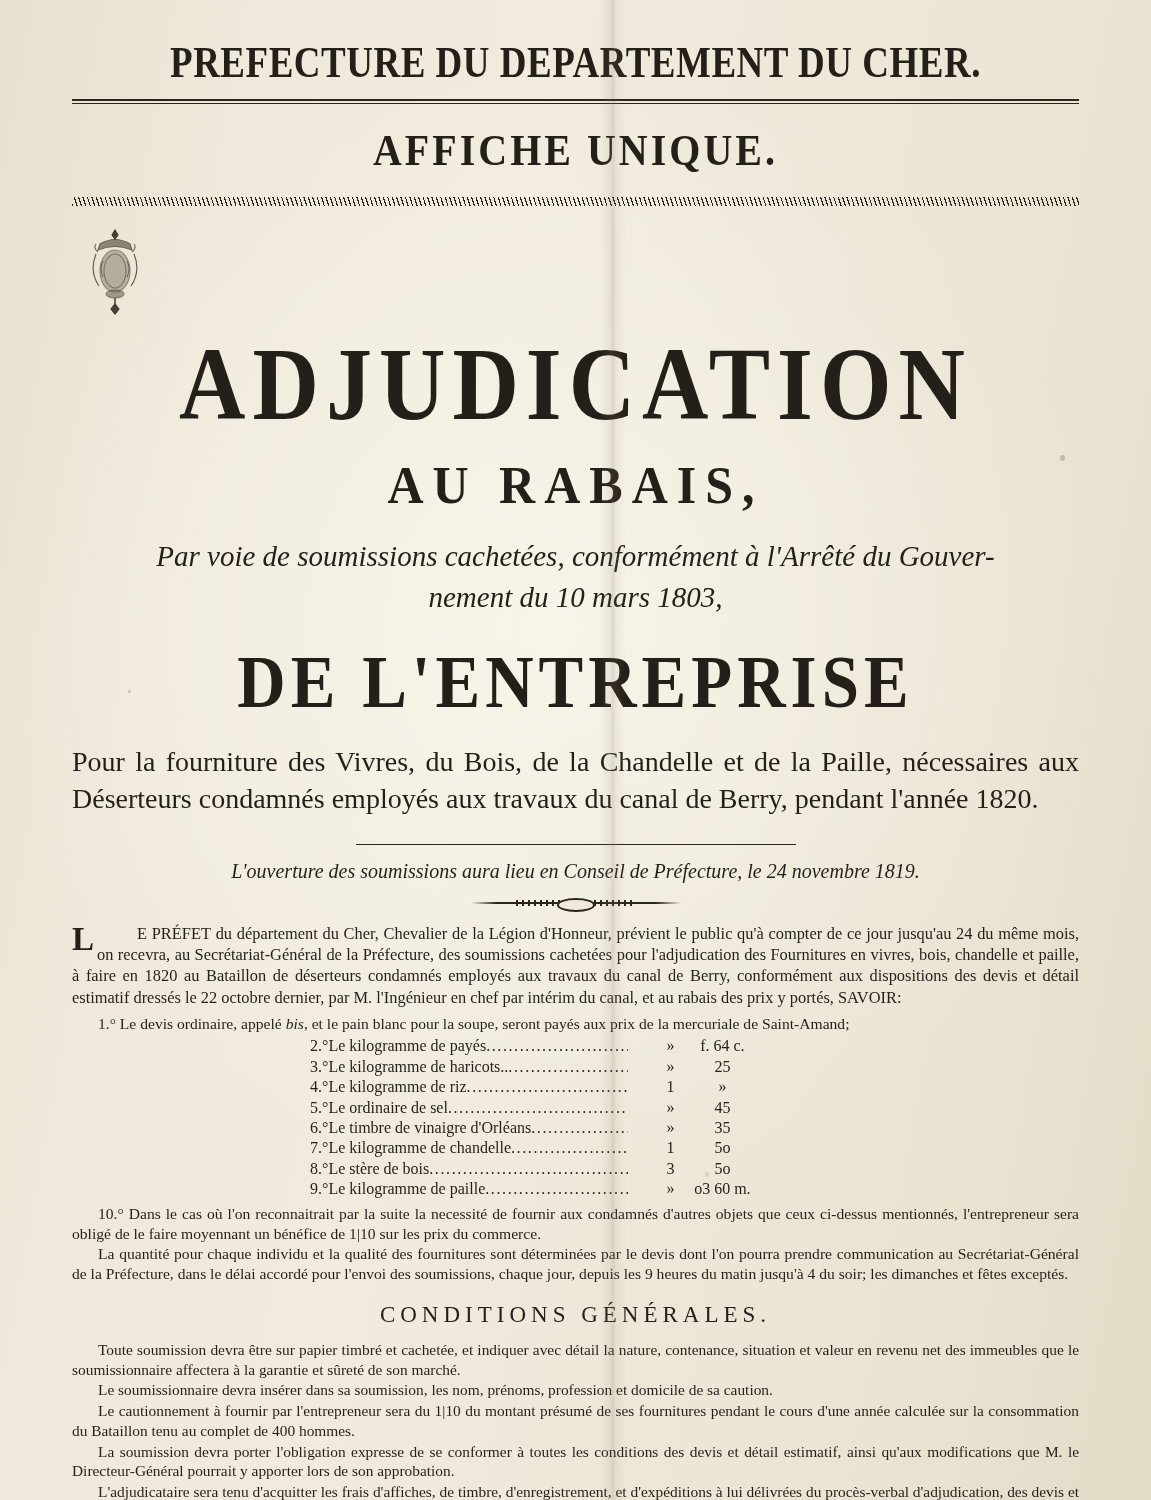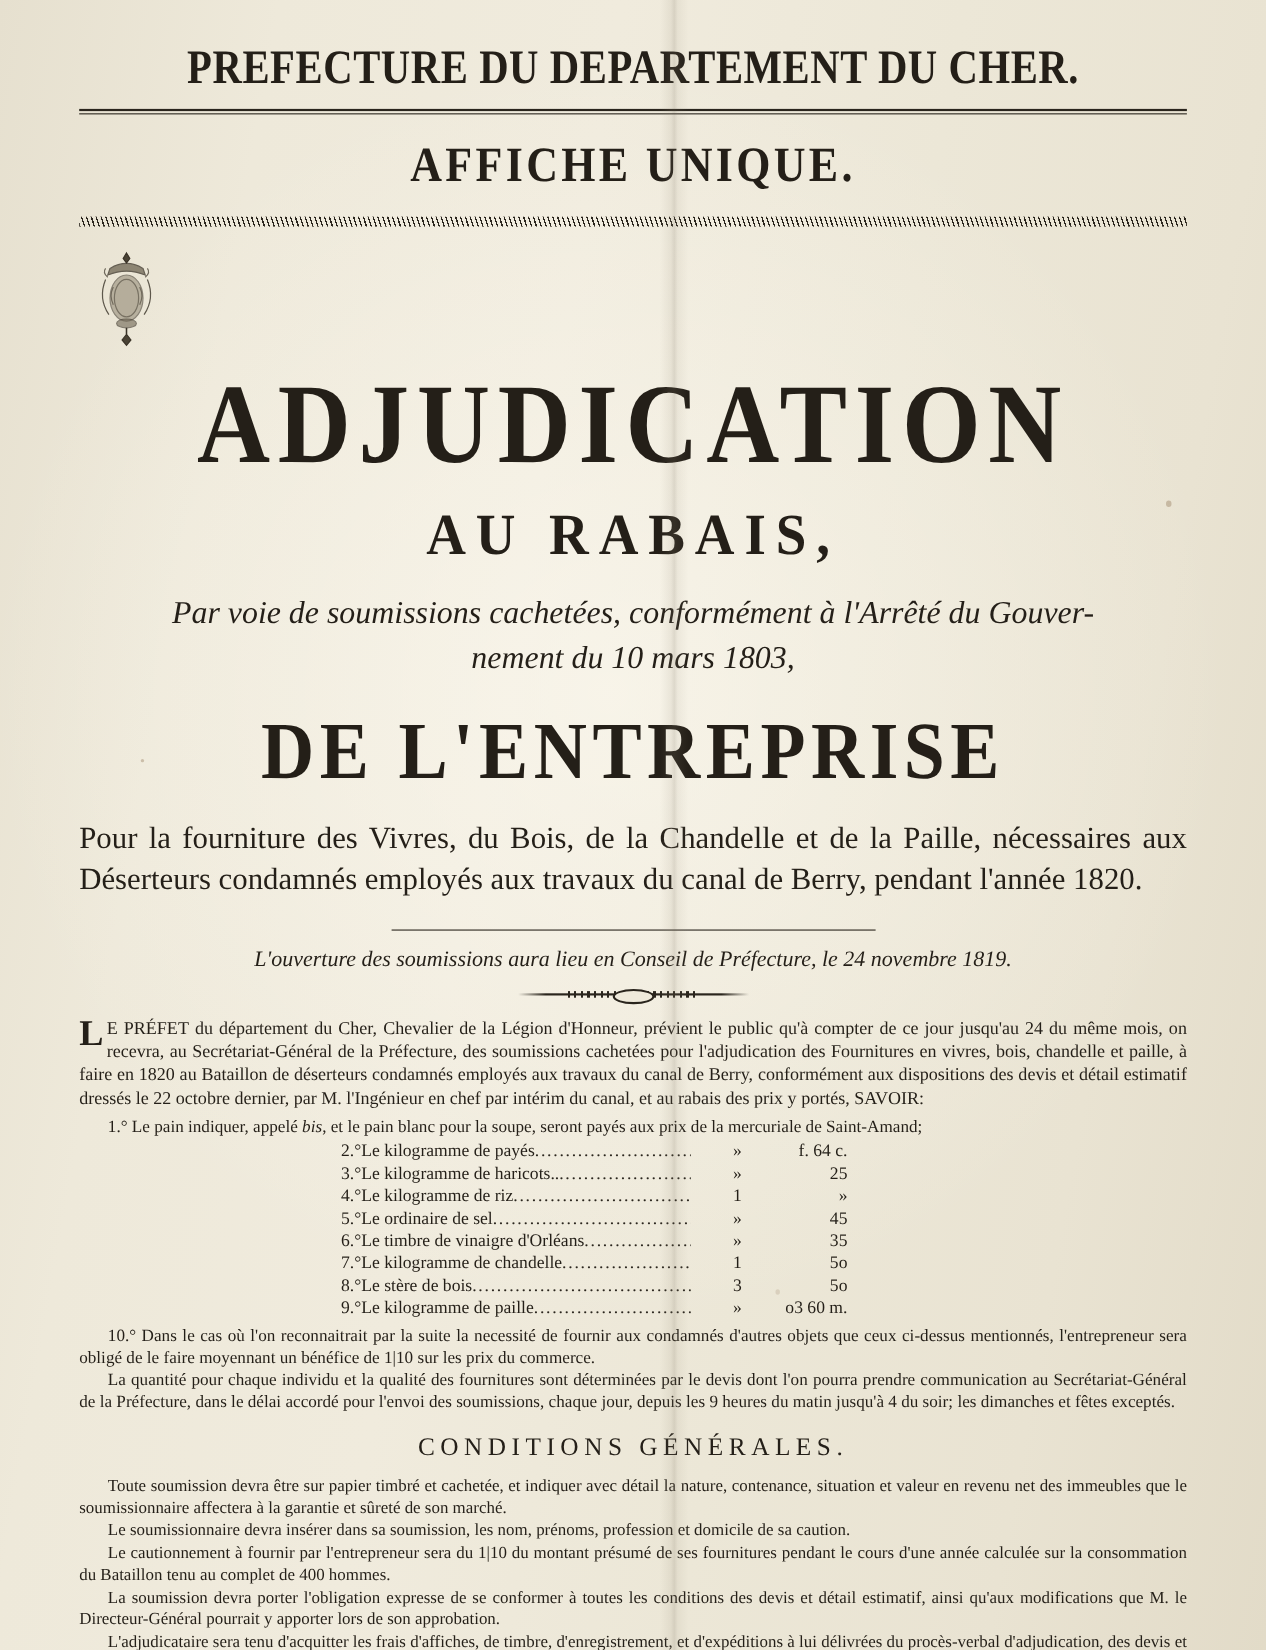--- a/index.html
+++ b/index.html
@@ -208,21 +208,21 @@
   }
   .body-text p { margin: 0; }
   .dropcap {
     float: left;
     font-size: 33px;
     line-height: 0.80;
     font-weight: 700;
     padding: 2px 3px 0 0;
     margin-top: 1px;
   }
-  .sc { font-variant: small-caps; }
+  .sc { font-variant: small-caps; margin-left: 40px; }
 
   
   .price-lead {
     font-size: 15.6px;
     line-height: 1.3;
     margin-top: 6px;
     text-indent: 26px;
   }
   .price-table {
     margin: 2px 0 0 0;
@@ -238,21 +238,21 @@
   .pt-num { text-align: right; padding-right: 6px; }
   .pt-label { position: relative; }
   .pt-dots {
     display: inline-block;
     overflow: hidden;
     vertical-align: bottom;
     letter-spacing: 1.6px;
     color: #2a251d;
   }
   .pt-fr { text-align: right; width: 46px; padding-left: 8px; }
-  .pt-c  { text-align: right; width: 96px; padding-left: 22px; }
+  .pt-c  { text-align: center; width: 96px; padding-left: 22px; }
 
   .para-small {
     font-size: 15.6px;
     line-height: 1.28;
     text-align: justify;
     margin-top: 5px;
   }
   .para-small p { margin: 0; text-indent: 26px; }
 
   
@@ -319,21 +319,21 @@
     <div class="bar"></div>
     <div class="beads"></div>
     <div class="lens"></div>
   </div>
 
   <div class="body-text">
     <p><span class="dropcap">L</span><span class="sc">E PRÉFET</span><span> du département du Cher, Chevalier de la Légion d'Honneur, prévient le public qu'à compter de ce jour jusqu'au 24 du même mois, on recevra, au Secrétariat-Général de la Préfecture, des soumissions cachetées pour l'adjudication des Fournitures en vivres, bois, chandelle et paille, à faire en 1820 au Bataillon de déserteurs condamnés employés aux travaux du canal de Berry, conformément aux dispositions des devis et détail estimatif dressés le 22 octobre dernier, par M. l'Ingénieur en chef par intérim du canal, et au rabais des prix y portés, SAVOIR:</span></p>
   </div>
 
   <div class="price-lead">
-    <span>1.°</span><span> Le pain indiquer, appelé </span><i>bis</i><span>, et le pain blanc pour la soupe, seront payés aux prix de la mercuriale de Saint-Amand;</span>
+    <span>1.°</span><span> Le devis ordinaire, appelé </span><i>bis</i><span>, et le pain blanc pour la soupe, seront payés aux prix de la mercuriale de Saint-Amand;</span>
   </div>
 
   <table class="price-table">
     <tbody>
         <tr>
           <td class="pt-num">2.°</td>
           <td class="pt-label" style="width: 300px; max-width: 300px; overflow: hidden;"><span>Le kilogramme de payés</span><span class="pt-dots">..........................................................................................</span></td>
           <td class="pt-fr">»</td>
           <td class="pt-c">f. 64 c.</td>
         </tr>

